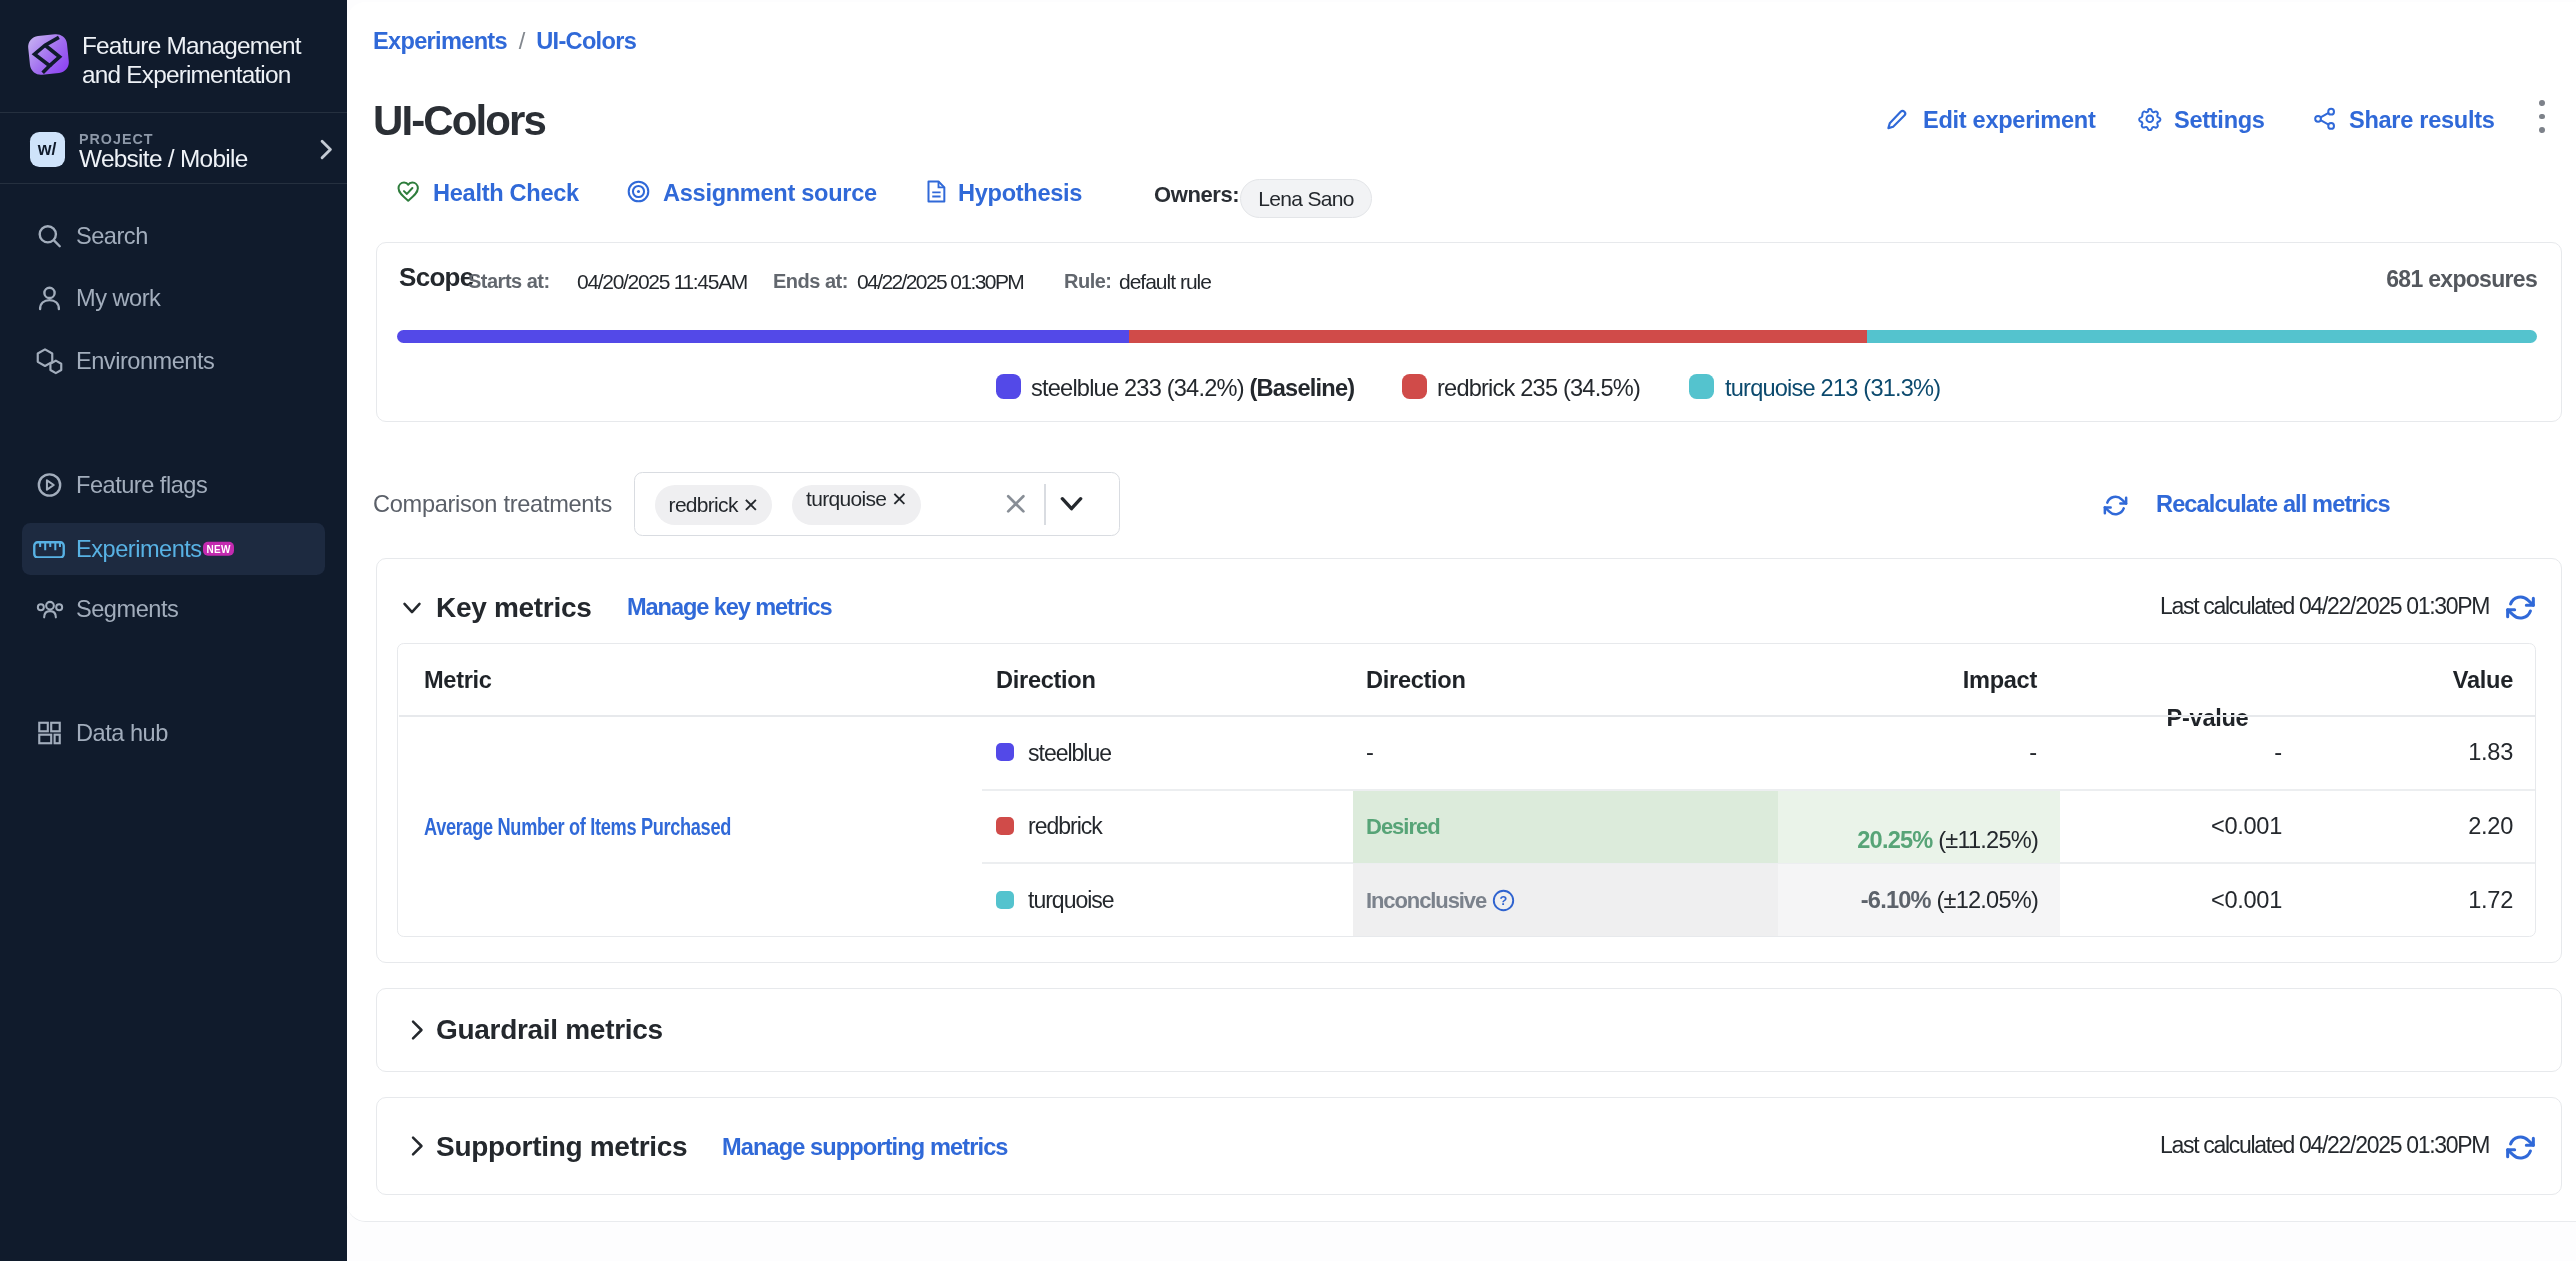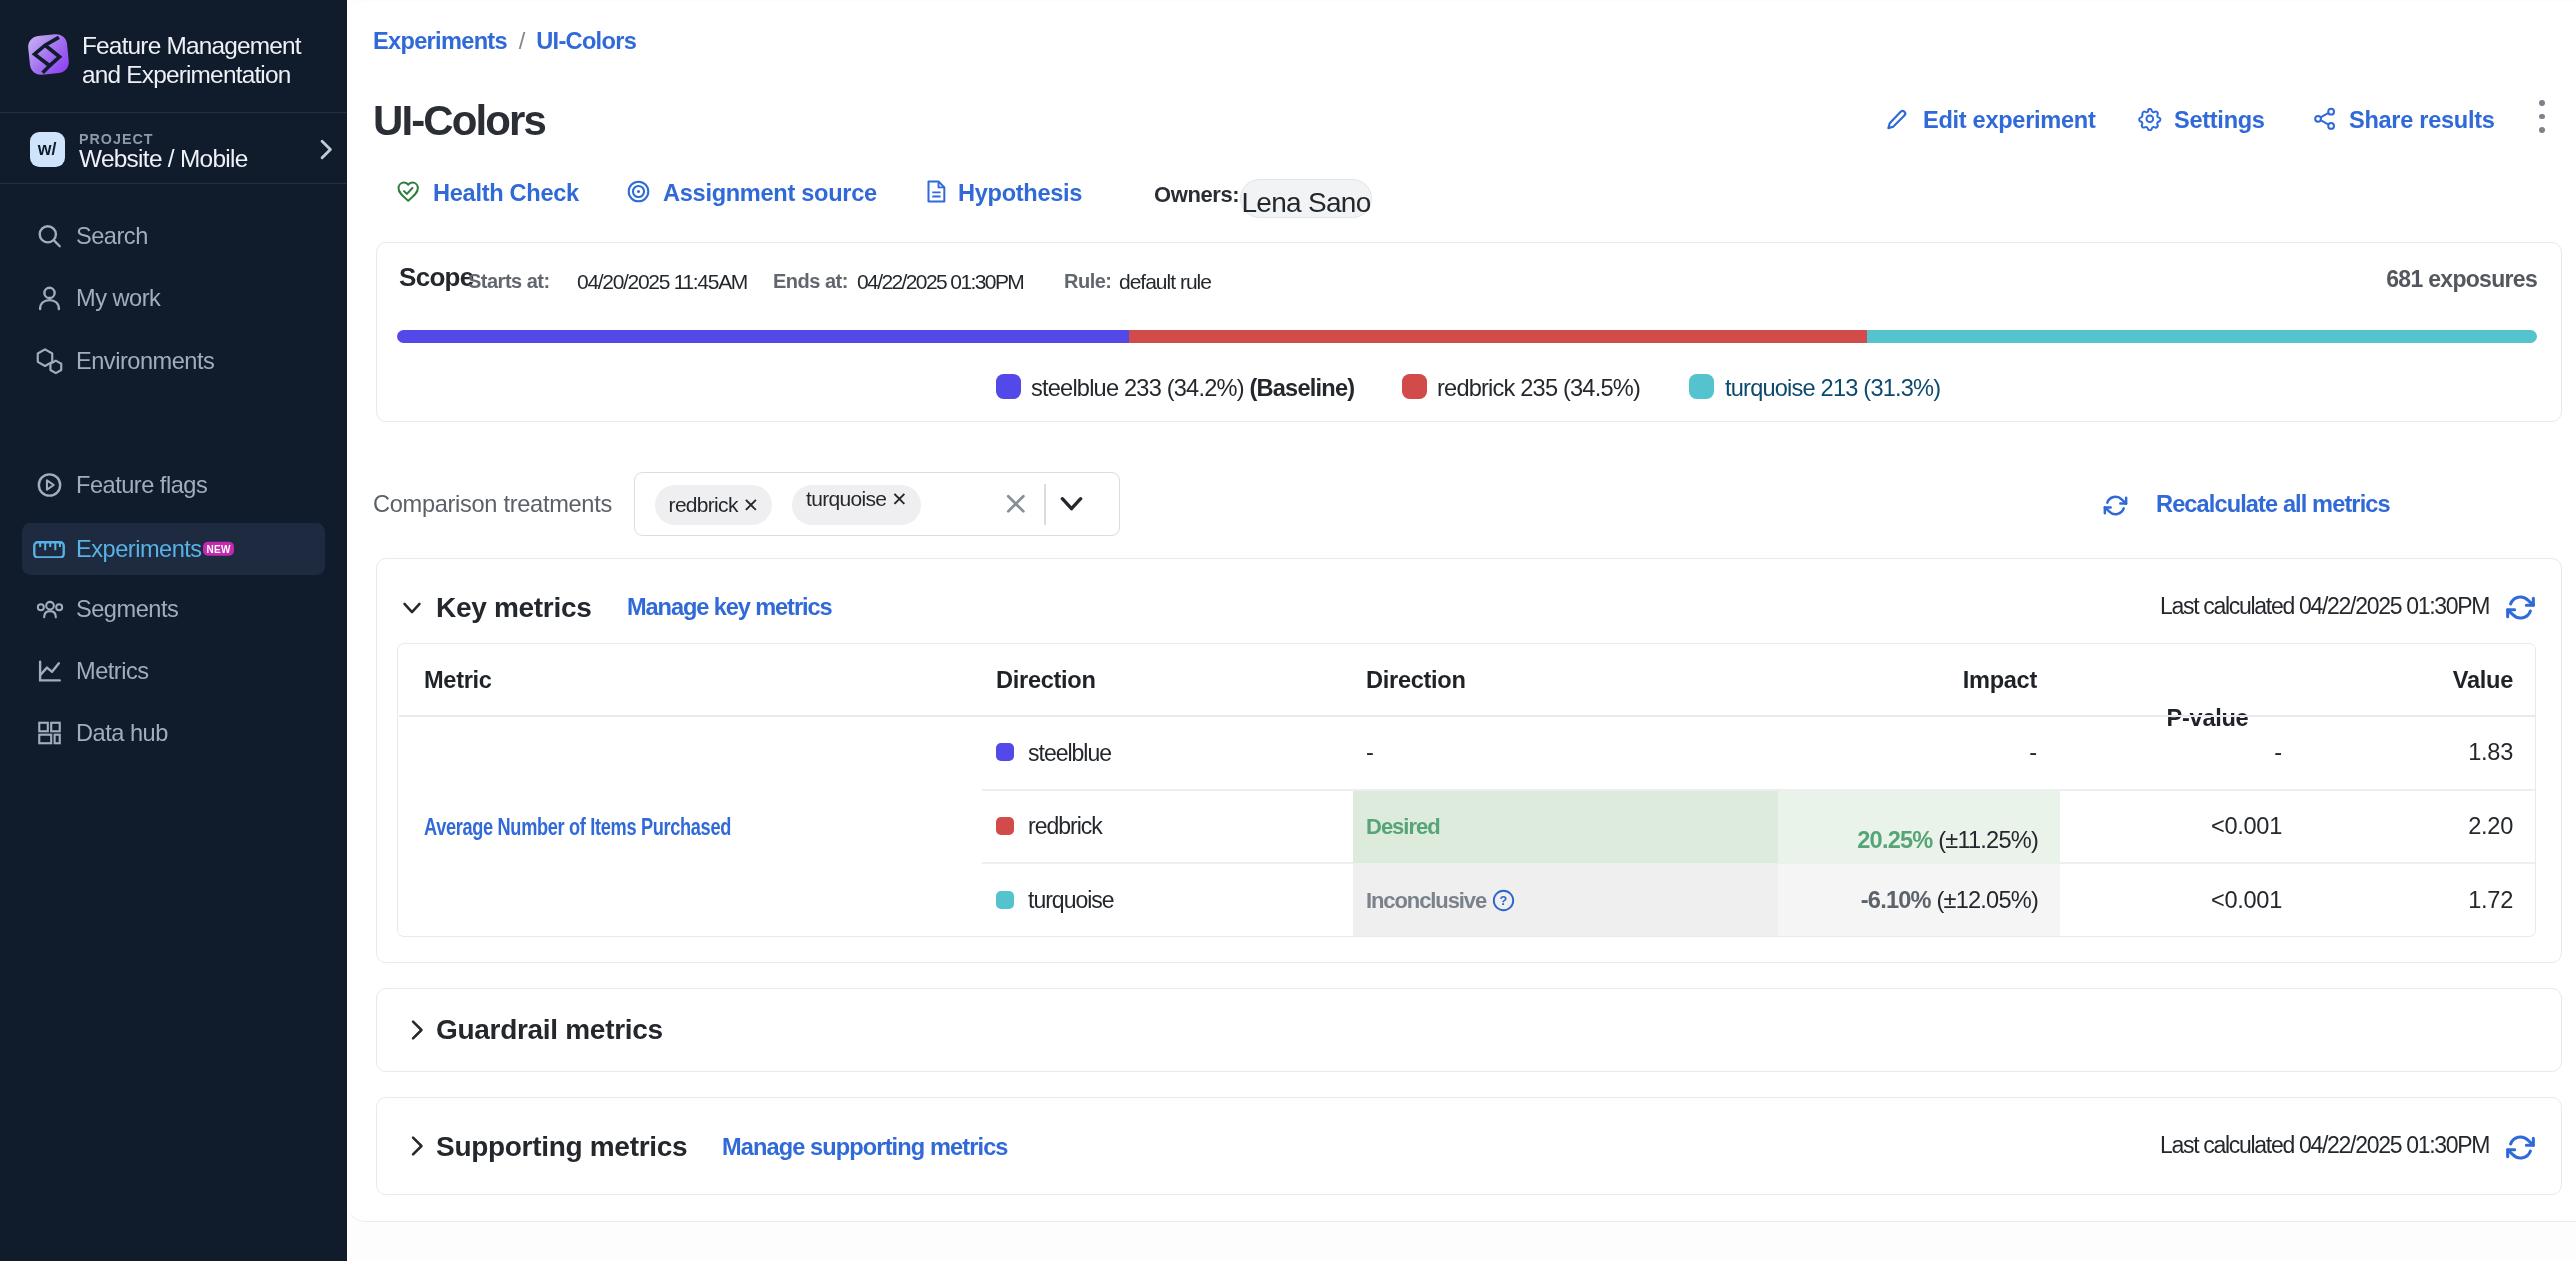--- a/index.html
+++ b/index.html
@@ -75,21 +75,21 @@
   </svg>
 <div class="t blue" style="left:663px;top:180px;font-size:23.6px;font-weight:bold;letter-spacing:-0.3px">Assignment source</div>
 <svg class="abs" style="left:925px;top:179px" width="22" height="25" viewBox="0 0 26 30">
     <path d="M4 3 H16 L23 10 V27 H4 Z" fill="none" stroke="#3069d8" stroke-width="2.4" stroke-linejoin="round"></path>
     <path d="M16 3 V10 H23" fill="none" stroke="#3069d8" stroke-width="2.2"></path>
     <path d="M8.5 16 H18.5 M8.5 21 H18.5" stroke="#3069d8" stroke-width="2.2"></path>
   </svg>
 <div class="t blue" style="left:958px;top:180px;font-size:23.6px;font-weight:bold;letter-spacing:-0.3px">Hypothesis</div>
 <div class="t" style="left:1154px;top:182px;font-size:22px;font-weight:bold;color:#2a2e34;letter-spacing:-0.4px">Owners:</div>
 <div class="abs" style="left:1240px;top:179px;width:132px;height:39px;border-radius:19.4px;background:#f2f3f5;border:0.8px solid #e3e5e8"></div>
-<div class="t" style="left:1240px;top:187px;width:132px;text-align:center;font-size:28px;color:#24282d;letter-spacing:-0.7px">Lena Sano</div>
+<div class="t" style="left:1240px;top:187px;width:132px;text-align:center;font-size:21px;color:#24282d;letter-spacing:-0.7px">Lena Sano</div>
 
 <div class="abs" style="left:376px;top:242px;width:2186px;height:180px;background:#fff;border:1.7px solid #e7e9ec;border-radius:10px"></div>
 <div class="t" style="left:399px;top:262px;font-size:26px;font-weight:bold;color:#24282d;letter-spacing:-0.7px">Scope</div>
 <div class="t" style="left:468px;top:270px;font-size:20px;color:#62676e;font-weight:bold;letter-spacing:-0.5px">Starts at:</div>
 <div class="t" style="left:577px;top:270px;font-size:21px;color:#24282d;letter-spacing:-1.3px">04/20/2025 11:45AM</div>
 <div class="t" style="left:773px;top:270px;font-size:20px;color:#62676e;font-weight:bold;letter-spacing:-0.5px">Ends at:</div>
 <div class="t" style="left:857px;top:270px;font-size:21px;color:#24282d;letter-spacing:-1.6px">04/22/2025 01:30PM</div>
 <div class="t" style="left:1064px;top:270px;font-size:20px;color:#62676e;font-weight:bold;letter-spacing:-0.5px">Rule:</div>
 <div class="t" style="left:1119px;top:270px;font-size:21px;color:#24282d;letter-spacing:-1px">default rule</div>
 <div class="t" style="right:39px;top:266px;font-size:23px;font-weight:bold;color:#54585e;letter-spacing:-0.7px">681 exposures</div>
@@ -265,27 +265,20 @@
   </div>
   <div class="nav-item" style="top:582px">
     <svg class="nav-ico" width="30" height="29" viewBox="0 0 36 34">
         <circle cx="18" cy="13" r="4.6" fill="none" stroke="#a2adbc" stroke-width="2.5"></circle>
         <path d="M11 27 c0-5 3-7.5 7-7.5 s7 2.5 7 7.5" fill="none" stroke="#a2adbc" stroke-width="2.5" stroke-linecap="round"></path>
         <circle cx="7" cy="15" r="3.6" fill="none" stroke="#a2adbc" stroke-width="2.4"></circle>
         <circle cx="29" cy="15" r="3.6" fill="none" stroke="#a2adbc" stroke-width="2.4"></circle>
       </svg>
     <div class="nav-txt">Segments</div>
   </div>
-  <div class="nav-item" style="top:644px">
-    <svg class="nav-ico" width="29" height="29" viewBox="0 0 34 34">
-        <path d="M6 6 V28 H29" fill="none" stroke="#a2adbc" stroke-width="2.8" stroke-linecap="round"></path>
-        <path d="M6 22 L14 13 L20 18 L28 8" fill="none" stroke="#a2adbc" stroke-width="2.8" stroke-linecap="round" stroke-linejoin="round"></path>
-      </svg>
-    <div class="nav-txt">Metrics</div>
-  </div>
   <div class="nav-item" style="top:706px">
     <svg class="nav-ico" width="29" height="29" viewBox="0 0 34 34">
         <rect x="5" y="5" width="10" height="10" fill="none" stroke="#a2adbc" stroke-width="2.5"></rect>
         <rect x="19" y="5" width="10" height="10" fill="none" stroke="#a2adbc" stroke-width="2.5"></rect>
         <rect x="5" y="19" width="14" height="10" fill="none" stroke="#a2adbc" stroke-width="2.5"></rect>
         <rect x="23" y="19" width="6" height="10" fill="none" stroke="#a2adbc" stroke-width="2.5"></rect>
       </svg>
     <div class="nav-txt">Data hub</div>
   </div>
 </div>

